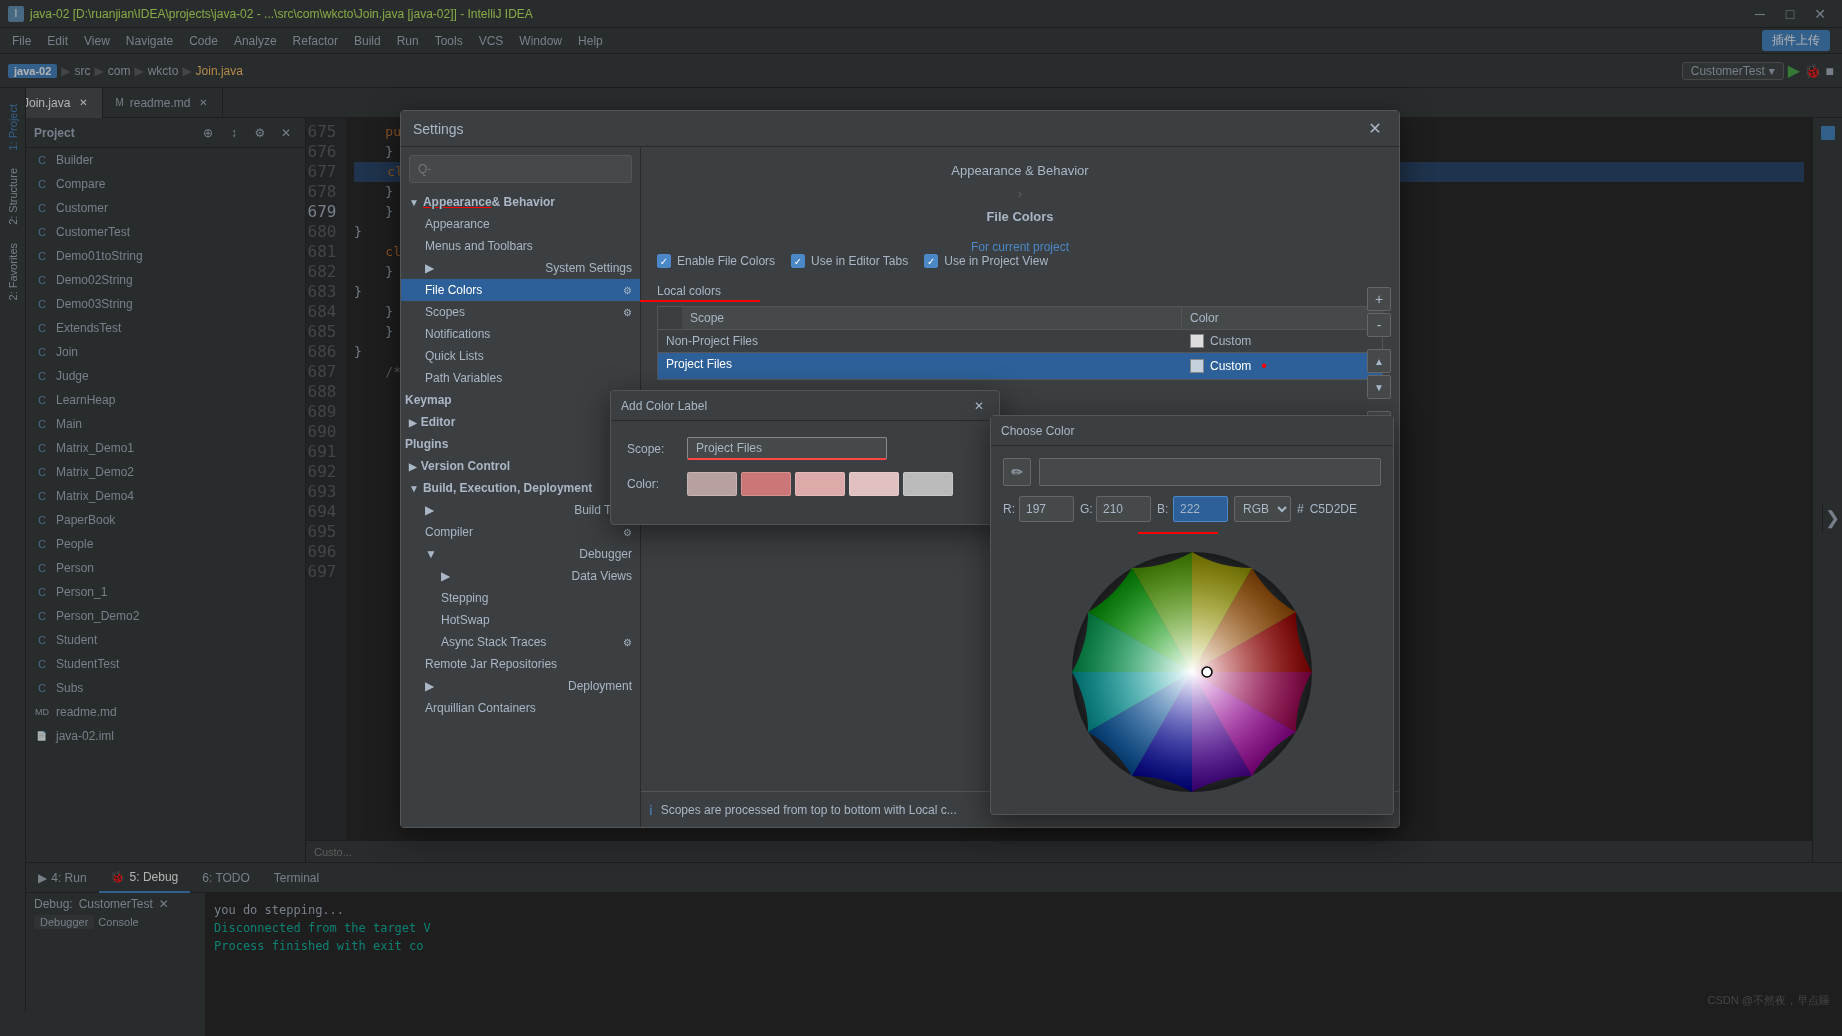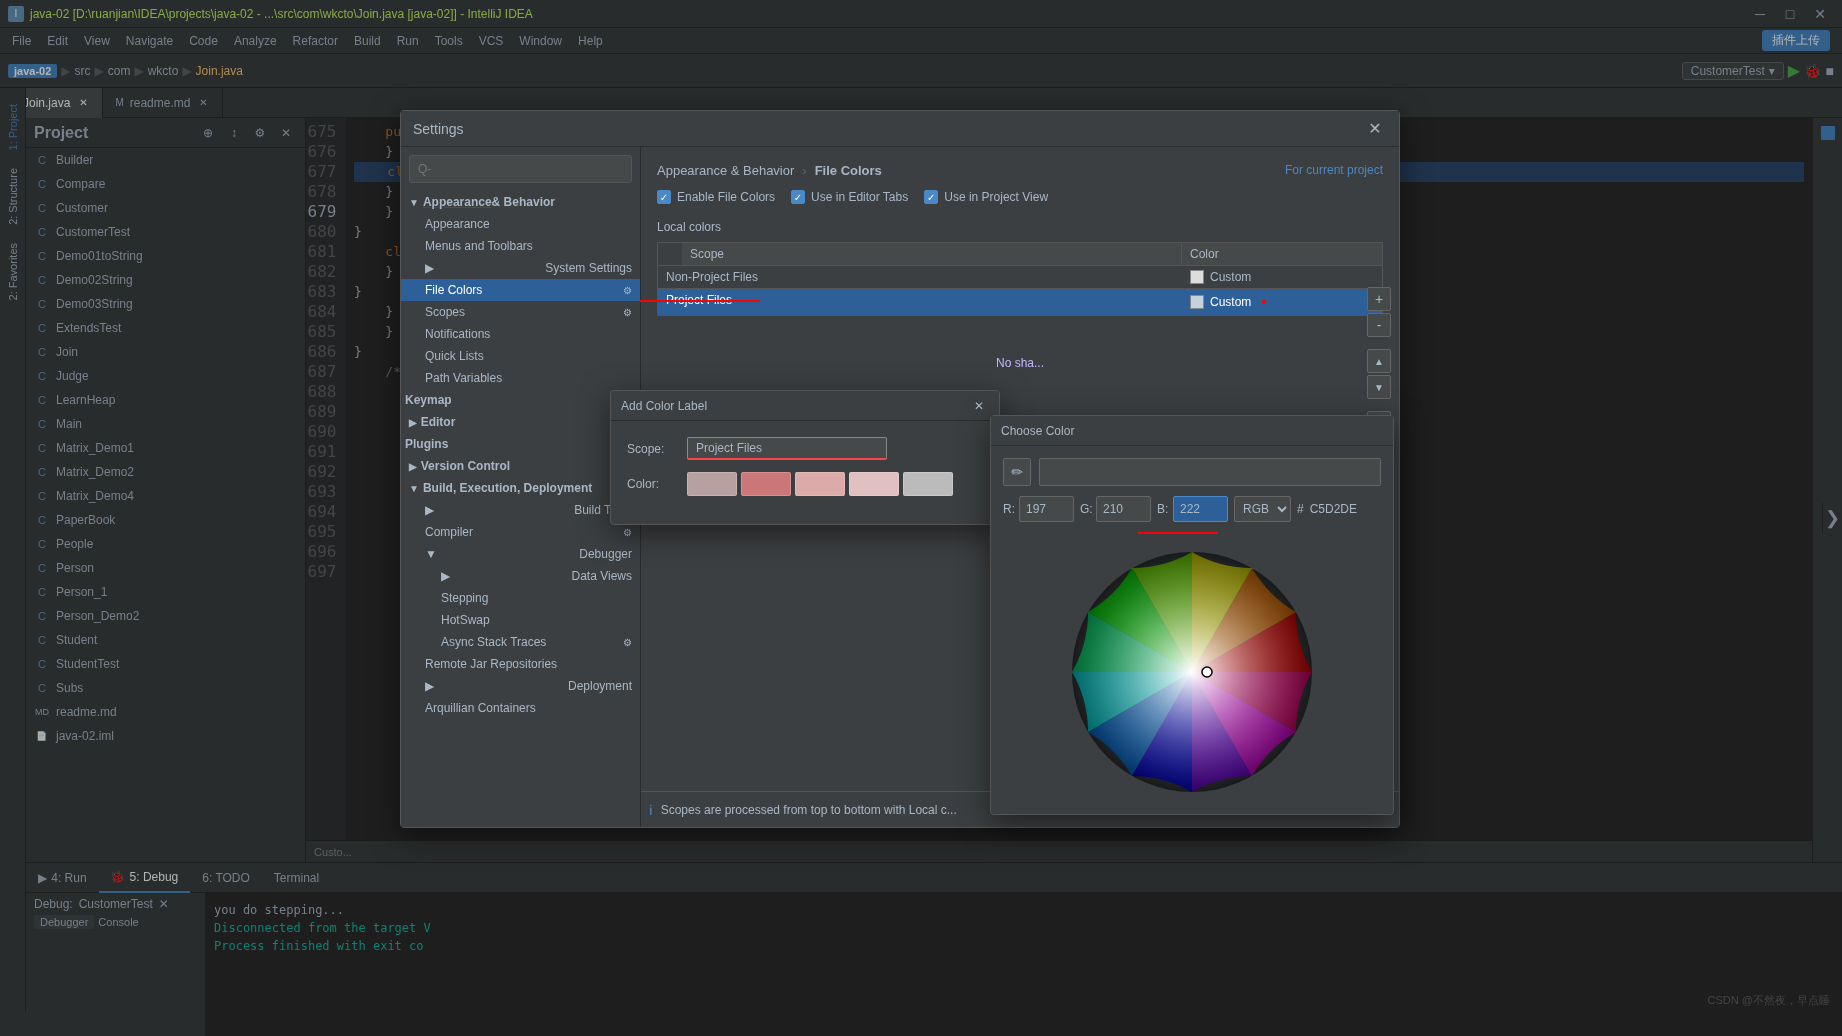--- a/index.html
+++ b/index.html
@@ -70,21 +70,21 @@
     .settings-search { padding: 8px; }
     .settings-search input { width: 100%; height: 28px; background: #45494a; border: 1px solid #555; border-radius: 3px; color: #a9b7c6; padding: 0 8px; font-size: 12px; outline: none; }
     .settings-section-header { display: flex; align-items: center; padding: 4px 8px; cursor: pointer; font-size: 12px; color: #a9b7c6; font-weight: bold; }
     .settings-section-arrow { margin-right: 4px; font-size: 10px; }
     .settings-item { padding: 4px 8px 4px 24px; cursor: pointer; font-size: 12px; color: #a9b7c6; display: flex; align-items: center; justify-content: space-between; }
     .settings-item.active { background: #2d6099; color: white; }
     .settings-item.bold { font-weight: bold; padding-left: 4px; }
 
     
     .settings-right { flex: 1; overflow-y: auto; padding: 16px; }
-    .settings-breadcrumb { font-size: 13px; color: #a9b7c6; margin-bottom: 12px; display: flex; gap: 8px; }
+    .settings-breadcrumb { font-size: 13px; color: #a9b7c6; display: flex; align-items: center; gap: 8px; flex-direction: column; }
     .settings-breadcrumb-sep { color: #606366; }
     .settings-link { color: #4a88c7; cursor: pointer; font-size: 12px; }
 
     
     .checkbox-row { display: flex; align-items: center; gap: 16px; margin-bottom: 16px; }
     .checkbox-item { display: flex; align-items: center; gap: 6px; cursor: pointer; font-size: 12px; color: #a9b7c6; }
     .checkbox-box { width: 14px; height: 14px; border: 1px solid #888; background: #45494a; display: flex; align-items: center; justify-content: center; border-radius: 2px; }
     .checkbox-box.checked { background: #4a88c7; border-color: #4a88c7; }
     .checkbox-check { color: white; font-size: 10px; }
 
@@ -224,21 +224,21 @@
 <div class="favorites-panel">
   <div class="fav-tab active">1: Project</div>
   <div class="fav-tab">2: Structure</div>
   <div class="fav-tab">2: Favorites</div>
 </div>
 
 <div class="main-layout" style="margin-left: 26px; height: calc(1036px - 88px - 180px - 24px);">
 
   <div class="sidebar">
     <div class="sidebar-header">
-      <span style="font-size:16px;font-weight:bold;flex:1;">Project</span>
+      <span style="font-size:12px;font-weight:bold;flex:1;">Project</span>
       <div class="sidebar-toolbar-btn">⊕</div>
       <div class="sidebar-toolbar-btn">↕</div>
       <div class="sidebar-toolbar-btn">⚙</div>
       <div class="sidebar-toolbar-btn">✕</div>
     </div>
     <div class="sidebar-item">
       <div class="sidebar-item-icon" style="color:#6897bb;">C</div>
       <span>Builder</span>
     </div>
     <div class="sidebar-item">

